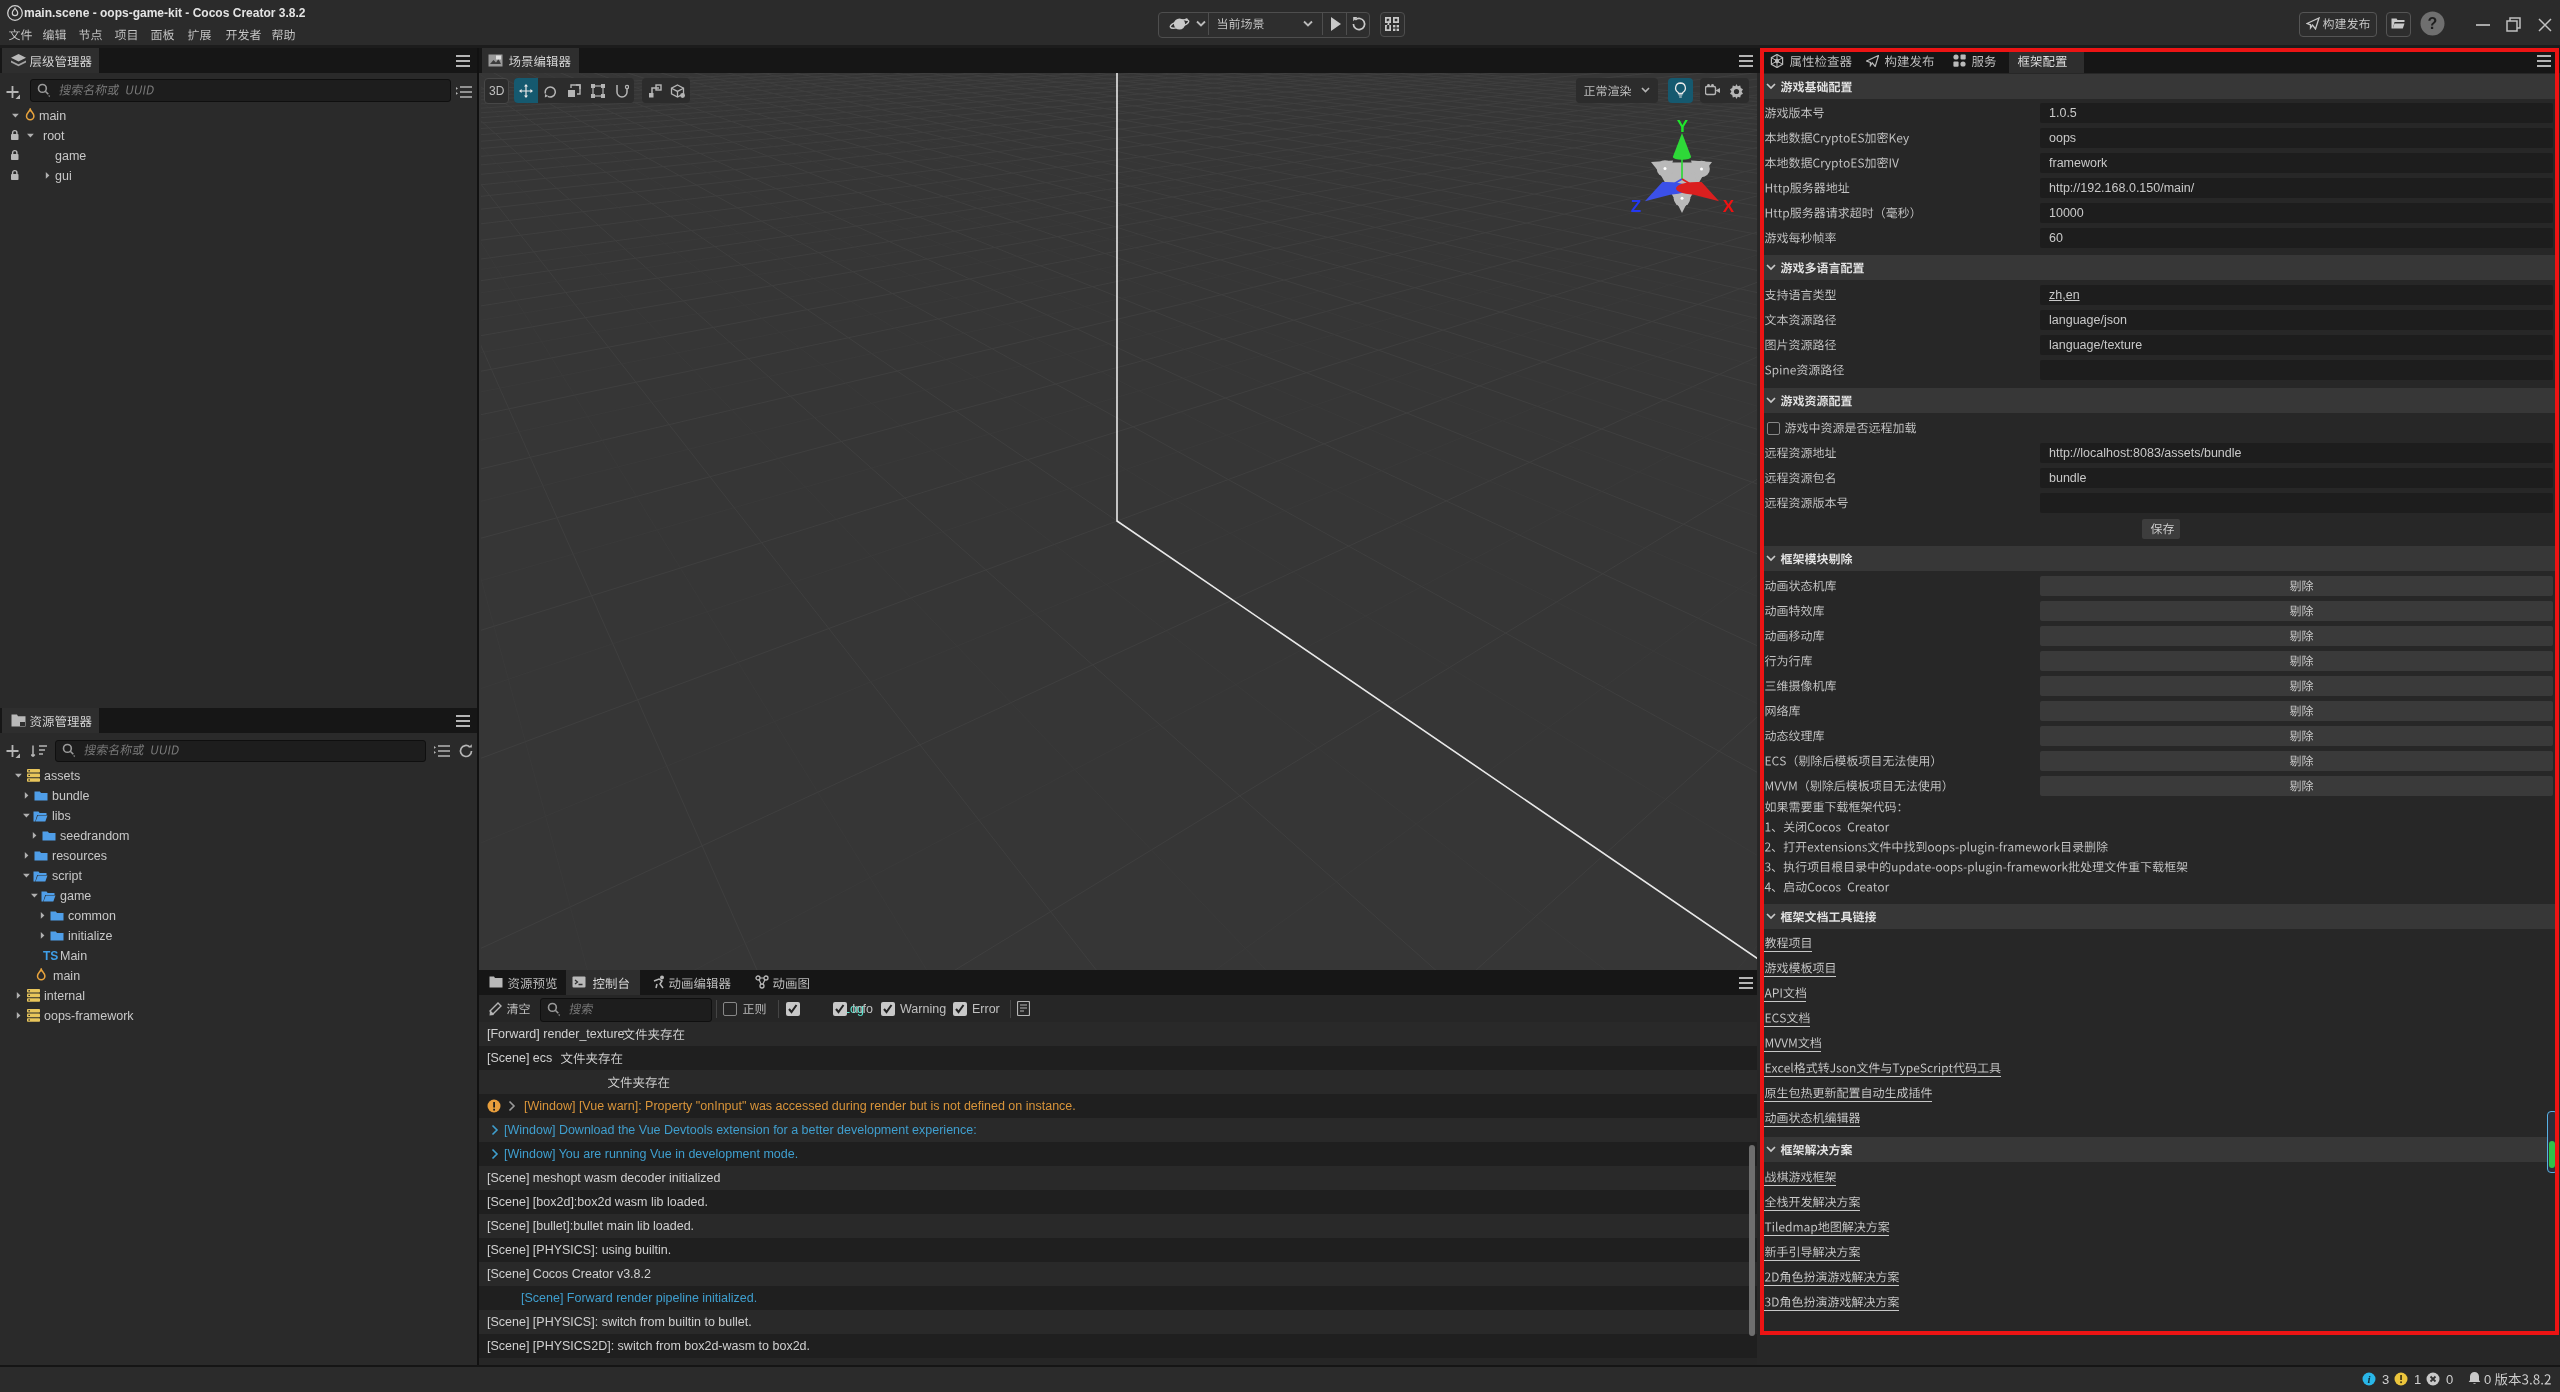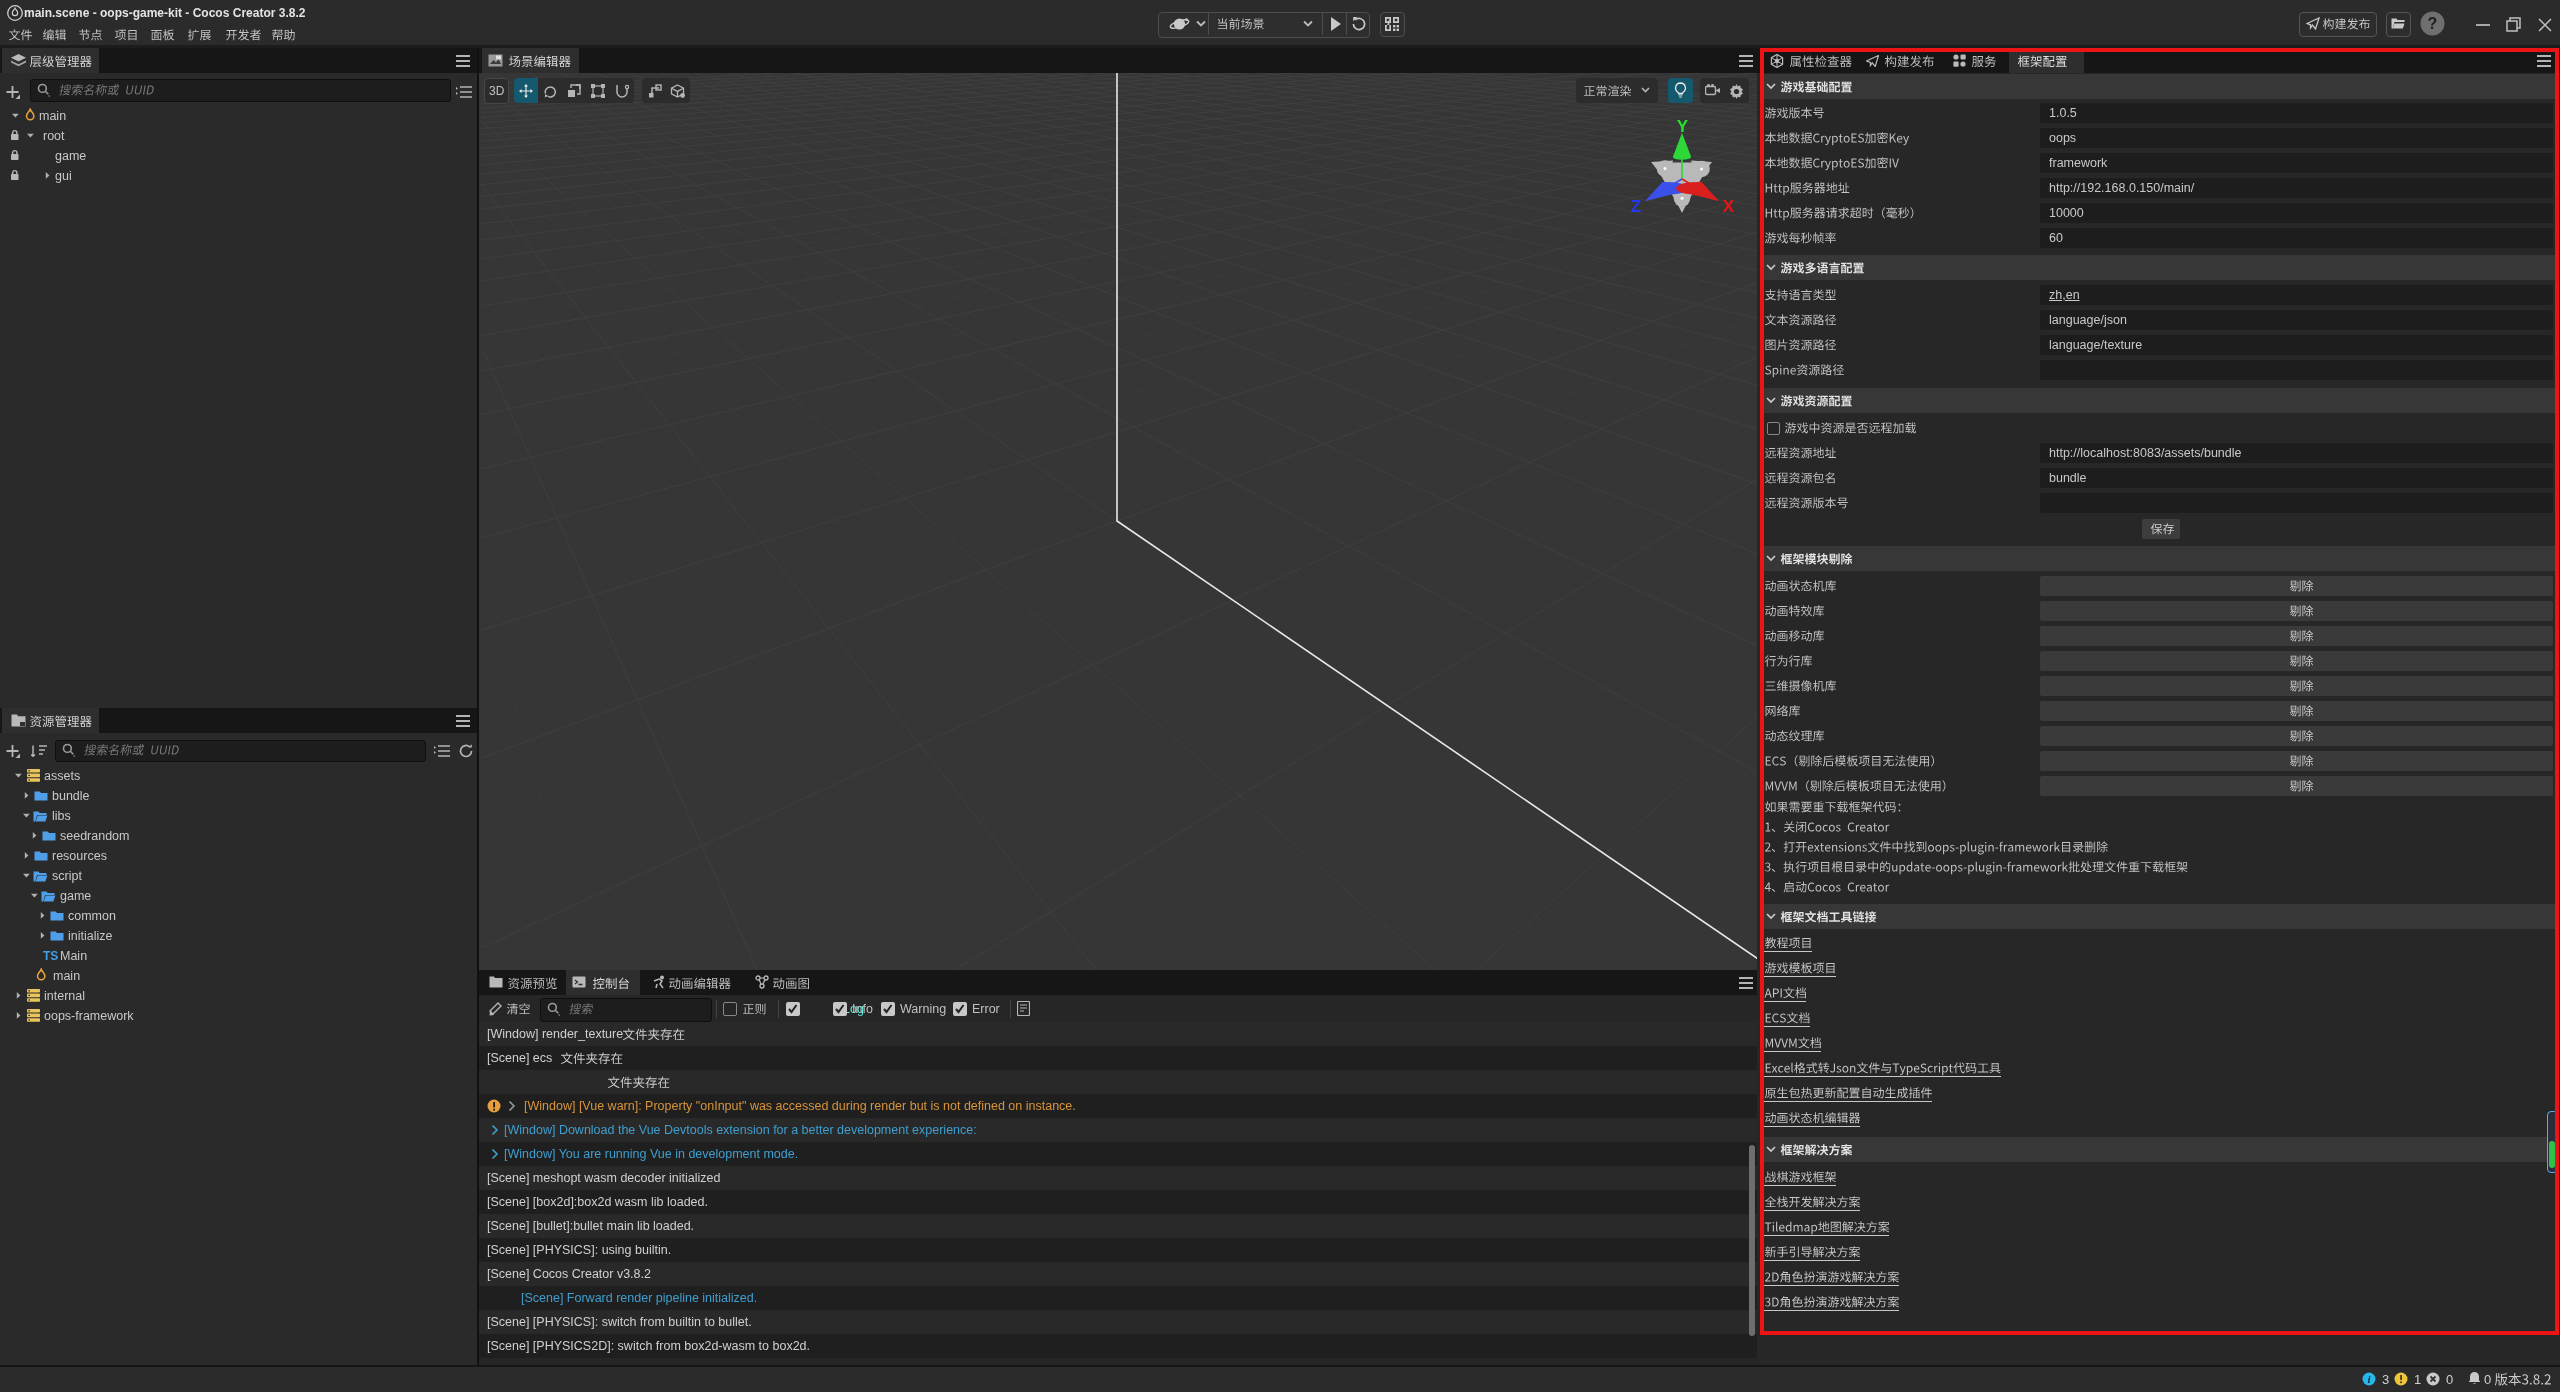--- a/index.html
+++ b/index.html
@@ -747,21 +747,21 @@
 <svg style="position:absolute;left:955px;top:1004px;" width="10" height="10">
     <path d="M1 5.0l2.5 3.0L8.5 1" fill="none" stroke="#222" stroke-width="2"></path>
   </svg>
 <div style="position:absolute;left:972px;top:1009px;transform:translateY(-50%);font:400 12.5px 'Liberation Sans',sans-serif;color:#c0c0c0;white-space:pre;">Error</div>
 <div style="position:absolute;left:1010px;top:1000px;width:1px;height:18px;background:#454545;"></div>
 <svg style="position:absolute;left:1017px;top:1001px;" width="13" height="15">
     <rect x="0.5" y="0.5" width="12" height="14" rx="1" fill="none" stroke="#b5b5b5" stroke-width="1.2"></rect>
     <path d="M3 4h7M3 7h7M3 10h4" stroke="#b5b5b5" stroke-width="1.2"></path>
   </svg>
 <div style="position:absolute;left:479px;top:1022px;width:1278px;height:24px;background:#292929;"></div>
-<div style="position:absolute;left:487px;top:1034px;transform:translateY(-50%);font:400 12.5px 'Liberation Sans',sans-serif;color:#d0d0d0;white-space:pre;">[Window] render_texture</div>
+<div style="position:absolute;left:487px;top:1034px;transform:translateY(-50%);font:400 12.5px 'Liberation Sans',sans-serif;color:#d0d0d0;white-space:pre;">[Forward] render_texture</div>
 <svg class="t " style="left:622.175537109375px;top:1024.5px;" width="65" height="19">
     <g fill="#d0d0d0" transform="translate(0.5,14.1) scale(0.012500,-0.012500)">
       <use href="#r6587" x="0"></use>
       <use href="#r4ef6" x="1000.0"></use>
       <use href="#r5939" x="2000.0"></use>
       <use href="#r5b58" x="3000.0"></use>
       <use href="#r5728" x="4000.0"></use>
     </g>
   </svg>
 <div style="position:absolute;left:479px;top:1046px;width:1278px;height:24px;background:#1f1f1f;"></div>

